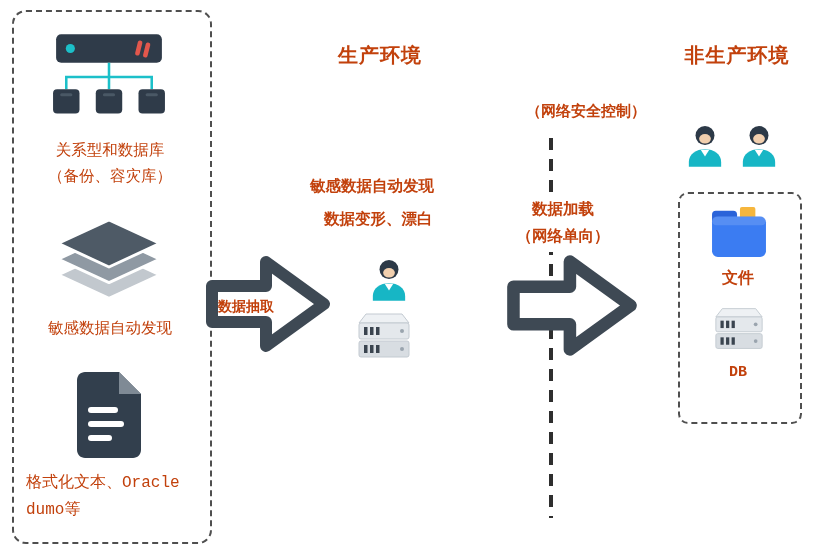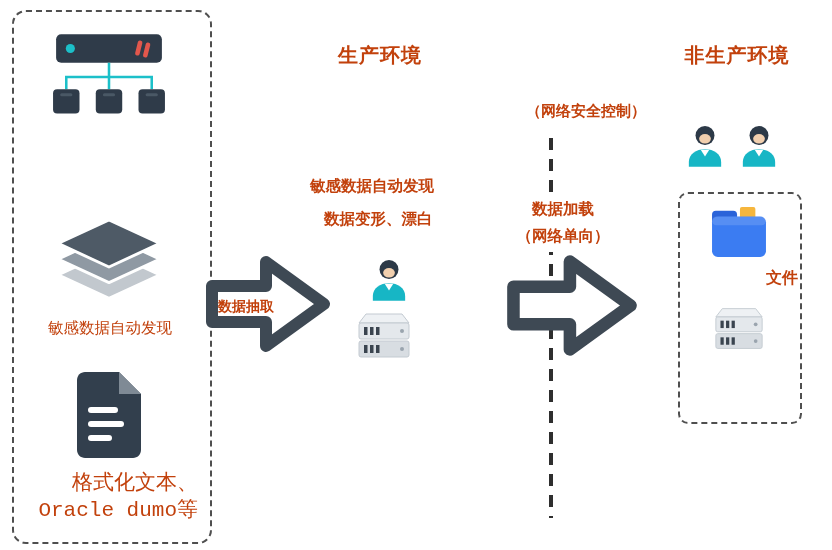--- a/index.html
+++ b/index.html
@@ -8,21 +8,21 @@
     font-family:"Liberation Sans", sans-serif; color:#191919; overflow:hidden;
   }
   .abs { position:absolute; }
   .dashed-box { position:absolute; border:2px dashed #4f4f4f; border-radius:14px; background:transparent; }
   .lbl { position:absolute; color:#c2410c;font-family:Liberation Mono, monospace; }
   .center { text-align:center; }
   .title { font-size:20px; font-weight:700; letter-spacing:1px; }
   .ann { font-size:15px; font-weight:700; }
   .mid-ann { font-size:15.5px; font-weight:600; }
   .src-lbl { font-size:15.5px; font-weight:500; line-height:26px; }
-  .files-lbl { font-size:21px; font-weight:500; line-height:27px; text-align:right; }
+  .files-lbl { font-size:16px; font-weight:500; line-height:27px; text-align:left; }
   .extract-lbl { font-size:14px; font-weight:600; z-index:3; }
   .load-lbl { font-size:15.5px; font-weight:600; line-height:27px; background:#fff; z-index:3; padding:1px 0; }
   .arrow-svg { position:absolute; z-index:2; }
   .dash-line {
     position:absolute; width:3.5px; z-index:0;
     background:repeating-linear-gradient(to bottom, #2e2e2e 0 12px, transparent 12px 21px);
   }
   svg { display:block; width:100%; height:100%; }
 </style>
 </head>
@@ -44,20 +44,24 @@
       <path d="M16 60 V48 H100 V60" fill="none" stroke="#1cc0c9" stroke-width="2.5"></path>
       <rect x="3" y="60" width="26" height="24" rx="4" fill="#2f3b49"></rect>
       <rect x="45" y="60" width="26" height="24" rx="4" fill="#2f3b49"></rect>
       <rect x="87" y="60" width="26" height="24" rx="4" fill="#2f3b49"></rect>
       <rect x="10" y="64" width="12" height="3" rx="1.5" fill="#4a5865"></rect>
       <rect x="52" y="64" width="12" height="3" rx="1.5" fill="#4a5865"></rect>
       <rect x="94" y="64" width="12" height="3" rx="1.5" fill="#4a5865"></rect>
     </svg>
   </div>
 
+  <div class="lbl src-lbl center" style="left:12px; top:138px; width:196px;">
+    <div>关系型和数据库</div>
+    <div>（备份、容灾库）</div>
+  </div>
 
   <div class="abs" style="left:50px; top:216px; width:118px; height:98px;">
     <svg viewBox="0 0 116 100">
       <path d="M58 36 L110 60 L58 84 L6 60 Z" fill="#c2c8ce" stroke="#fff" stroke-width="3" stroke-linejoin="round"></path>
       <path d="M58 20 L110 44 L58 68 L6 44 Z" fill="#8f99a3" stroke="#fff" stroke-width="3" stroke-linejoin="round"></path>
       <path d="M58 4 L110 28 L58 52 L6 28 Z" fill="#4e5a66" stroke="#fff" stroke-width="3" stroke-linejoin="round"></path>
     </svg>
   </div>
 
   <div class="lbl src-lbl center" style="left:12px; top:316px; width:196px;">敏感数据自动发现</div>
@@ -152,32 +156,33 @@
 
   <div class="abs" style="left:710px; top:206px; width:58px; height:52px;">
     <svg viewBox="0 0 60 54">
       <rect x="2" y="5" width="26" height="14" rx="4" fill="#2a63d9"></rect>
       <rect x="31" y="1" width="16" height="12" rx="2" fill="#f6b63d"></rect>
       <rect x="2" y="11" width="56" height="42" rx="6" fill="#3b7cf2"></rect>
       <rect x="2" y="11" width="56" height="9" rx="4.5" fill="#ffffff" opacity="0.14"></rect>
     </svg>
   </div>
 
-  <div class="lbl center" style="left:678px; top:268px; width:120px; font-size:16px; font-weight:700;text-align:right;">文件</div>
+  <div class="lbl center" style="left:678px; top:268px; width:120px; font-size:16px; font-weight:700;">文件</div>
 
   <div class="abs" style="left:714px; top:306px; width:50px; height:46px;">
     <svg viewBox="0 0 54 48">
       <polygon points="9,2 45,2 52,11 2,11" fill="#eef1f4" stroke="#c3cad1" stroke-width="1"></polygon>
       <rect x="2" y="11" width="50" height="16" rx="2" fill="#e4e8ec" stroke="#c3cad1"></rect>
       <rect x="7" y="15" width="3.5" height="8" fill="#3a444f"></rect>
       <rect x="13" y="15" width="3.5" height="8" fill="#3a444f"></rect>
       <rect x="19" y="15" width="3.5" height="8" fill="#3a444f"></rect>
       <circle cx="45" cy="19" r="2" fill="#9aa4ae"></circle>
       <rect x="2" y="29" width="50" height="16" rx="2" fill="#d8dde2" stroke="#c3cad1"></rect>
       <rect x="7" y="33" width="3.5" height="8" fill="#3a444f"></rect>
       <rect x="13" y="33" width="3.5" height="8" fill="#3a444f"></rect>
       <rect x="19" y="33" width="3.5" height="8" fill="#3a444f"></rect>
       <circle cx="45" cy="37" r="2" fill="#9aa4ae"></circle>
     </svg>
   </div>
 
+  <div class="lbl center" style="left:678px; top:364px; width:120px; font-size:15px; font-weight:700;">DB</div>
 
 </div>
 
 </body></html>

